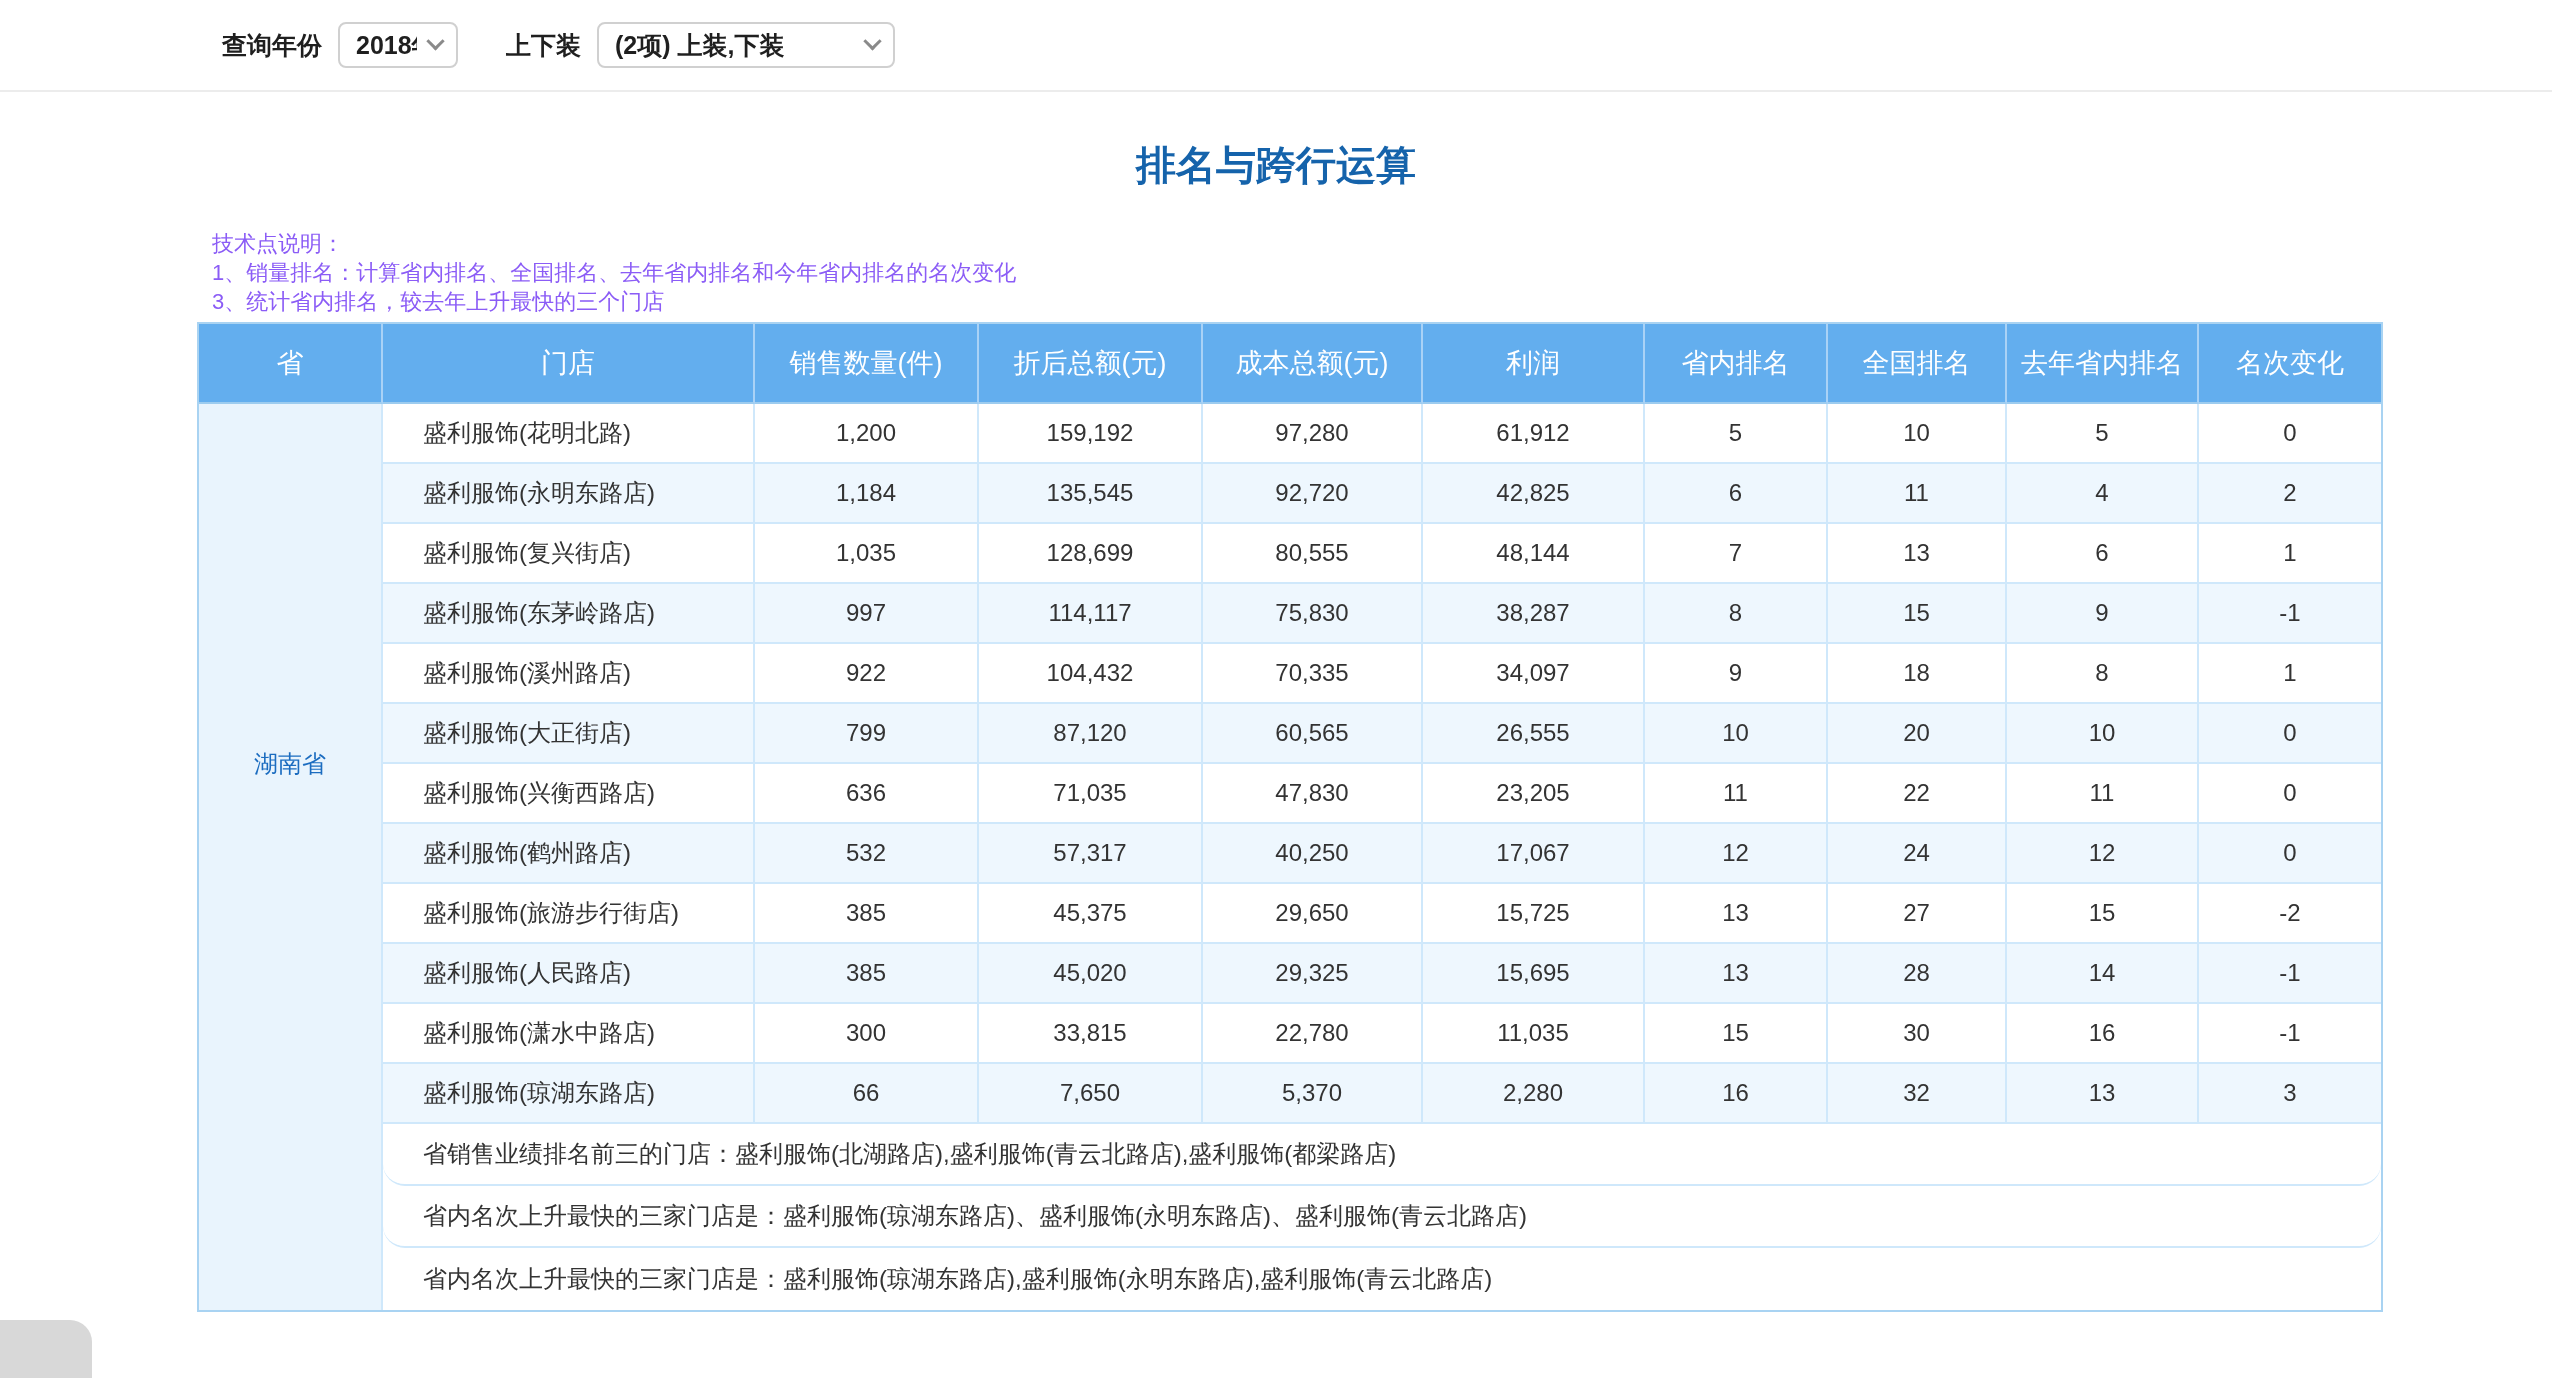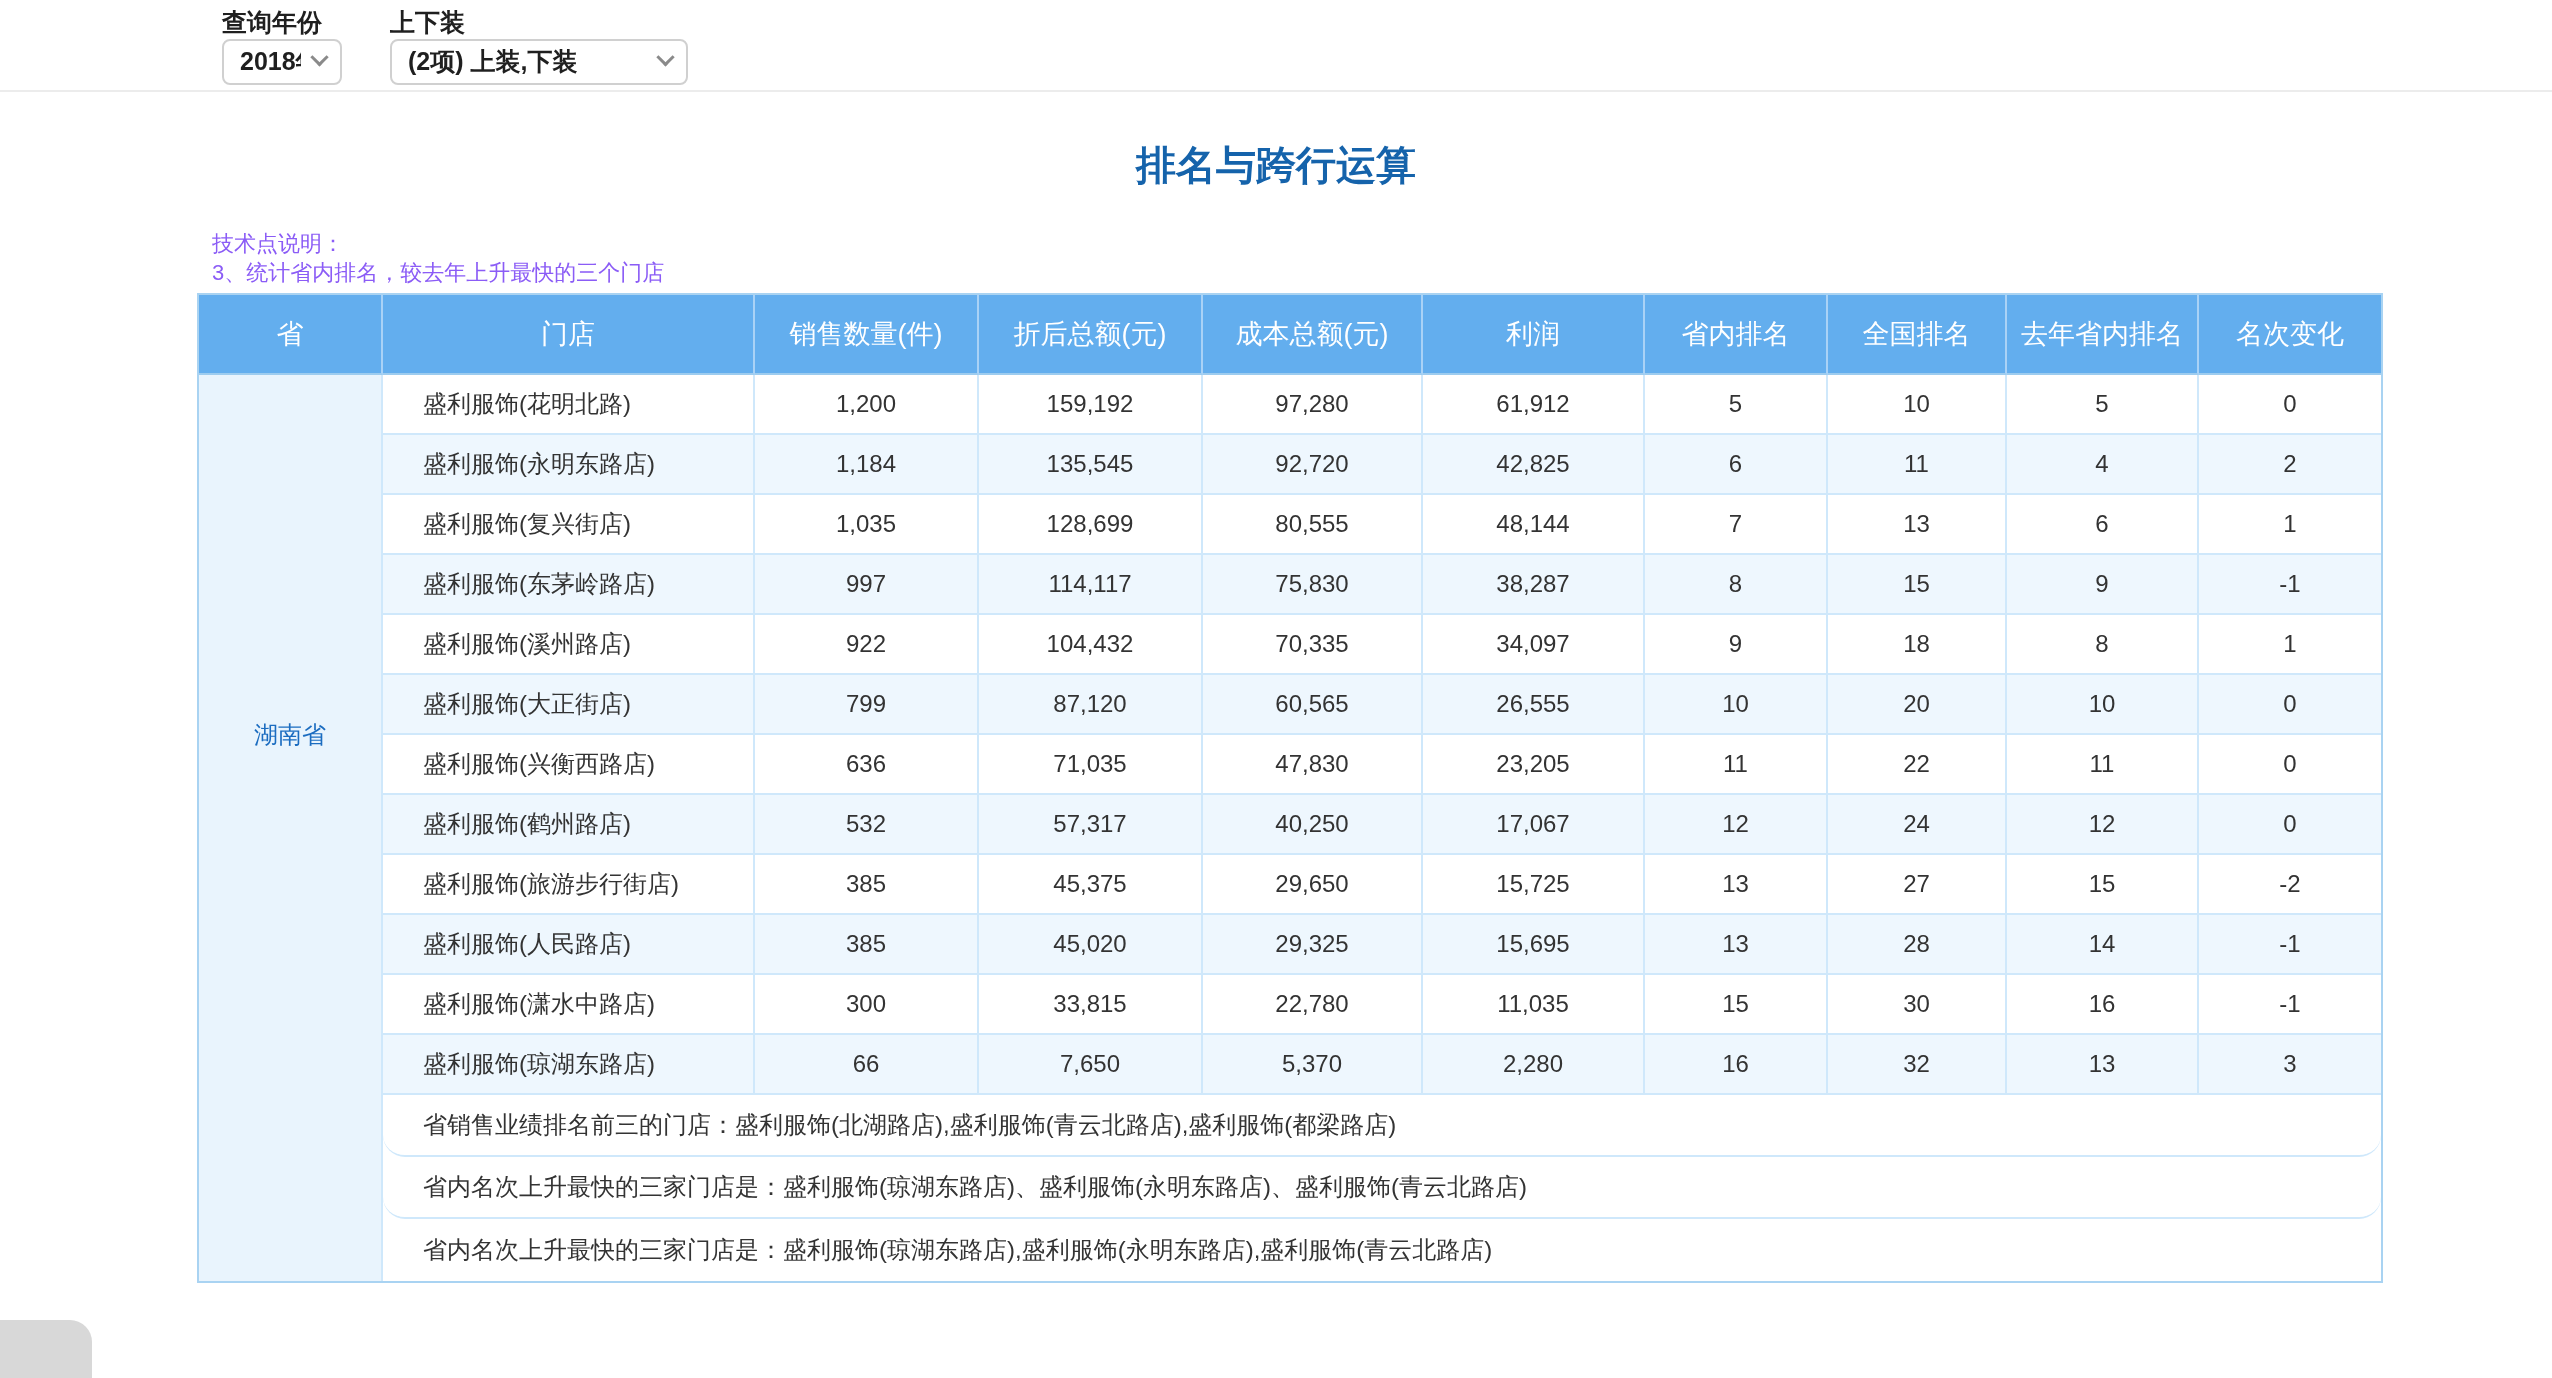--- a/index.html
+++ b/index.html
@@ -16,21 +16,21 @@
 
   
   .topbar {
     height: 92px;
     display: flex;
     align-items: center;
     padding-left: 222px;
     background: #ffffff;
     border-bottom: 2px solid #ececec;
   }
-  .control-group { display: flex; margin-right: 48px; flex-direction: column; }
+  .control-group { display: flex; align-items: center; margin-right: 48px; }
   .control-label {
     font-size: 25px;
     font-weight: bold;
     color: #1f1f1f;
     margin-right: 16px;
     white-space: nowrap;
   }
   .select-box {
     display: flex;
     align-items: center;
@@ -175,20 +175,21 @@
       <span class="select-value">(2项) 上装,下装</span>
       <span class="chevron"></span>
     </div>
   </div>
 </div>
 
 <h1 class="page-title">排名与跨行运算</h1>
 
 <div class="notes">
   <div>技术点说明：</div>
+  <div>1、销量排名：计算省内排名、全国排名、去年省内排名和今年省内排名的名次变化</div>
   <div>3、统计省内排名，较去年上升最快的三个门店</div>
 </div>
 
 <table class="rank-table">
   <colgroup>
     <col class="c0">
       <col class="c1">
       <col class="c2">
       <col class="c3">
       <col class="c4">

